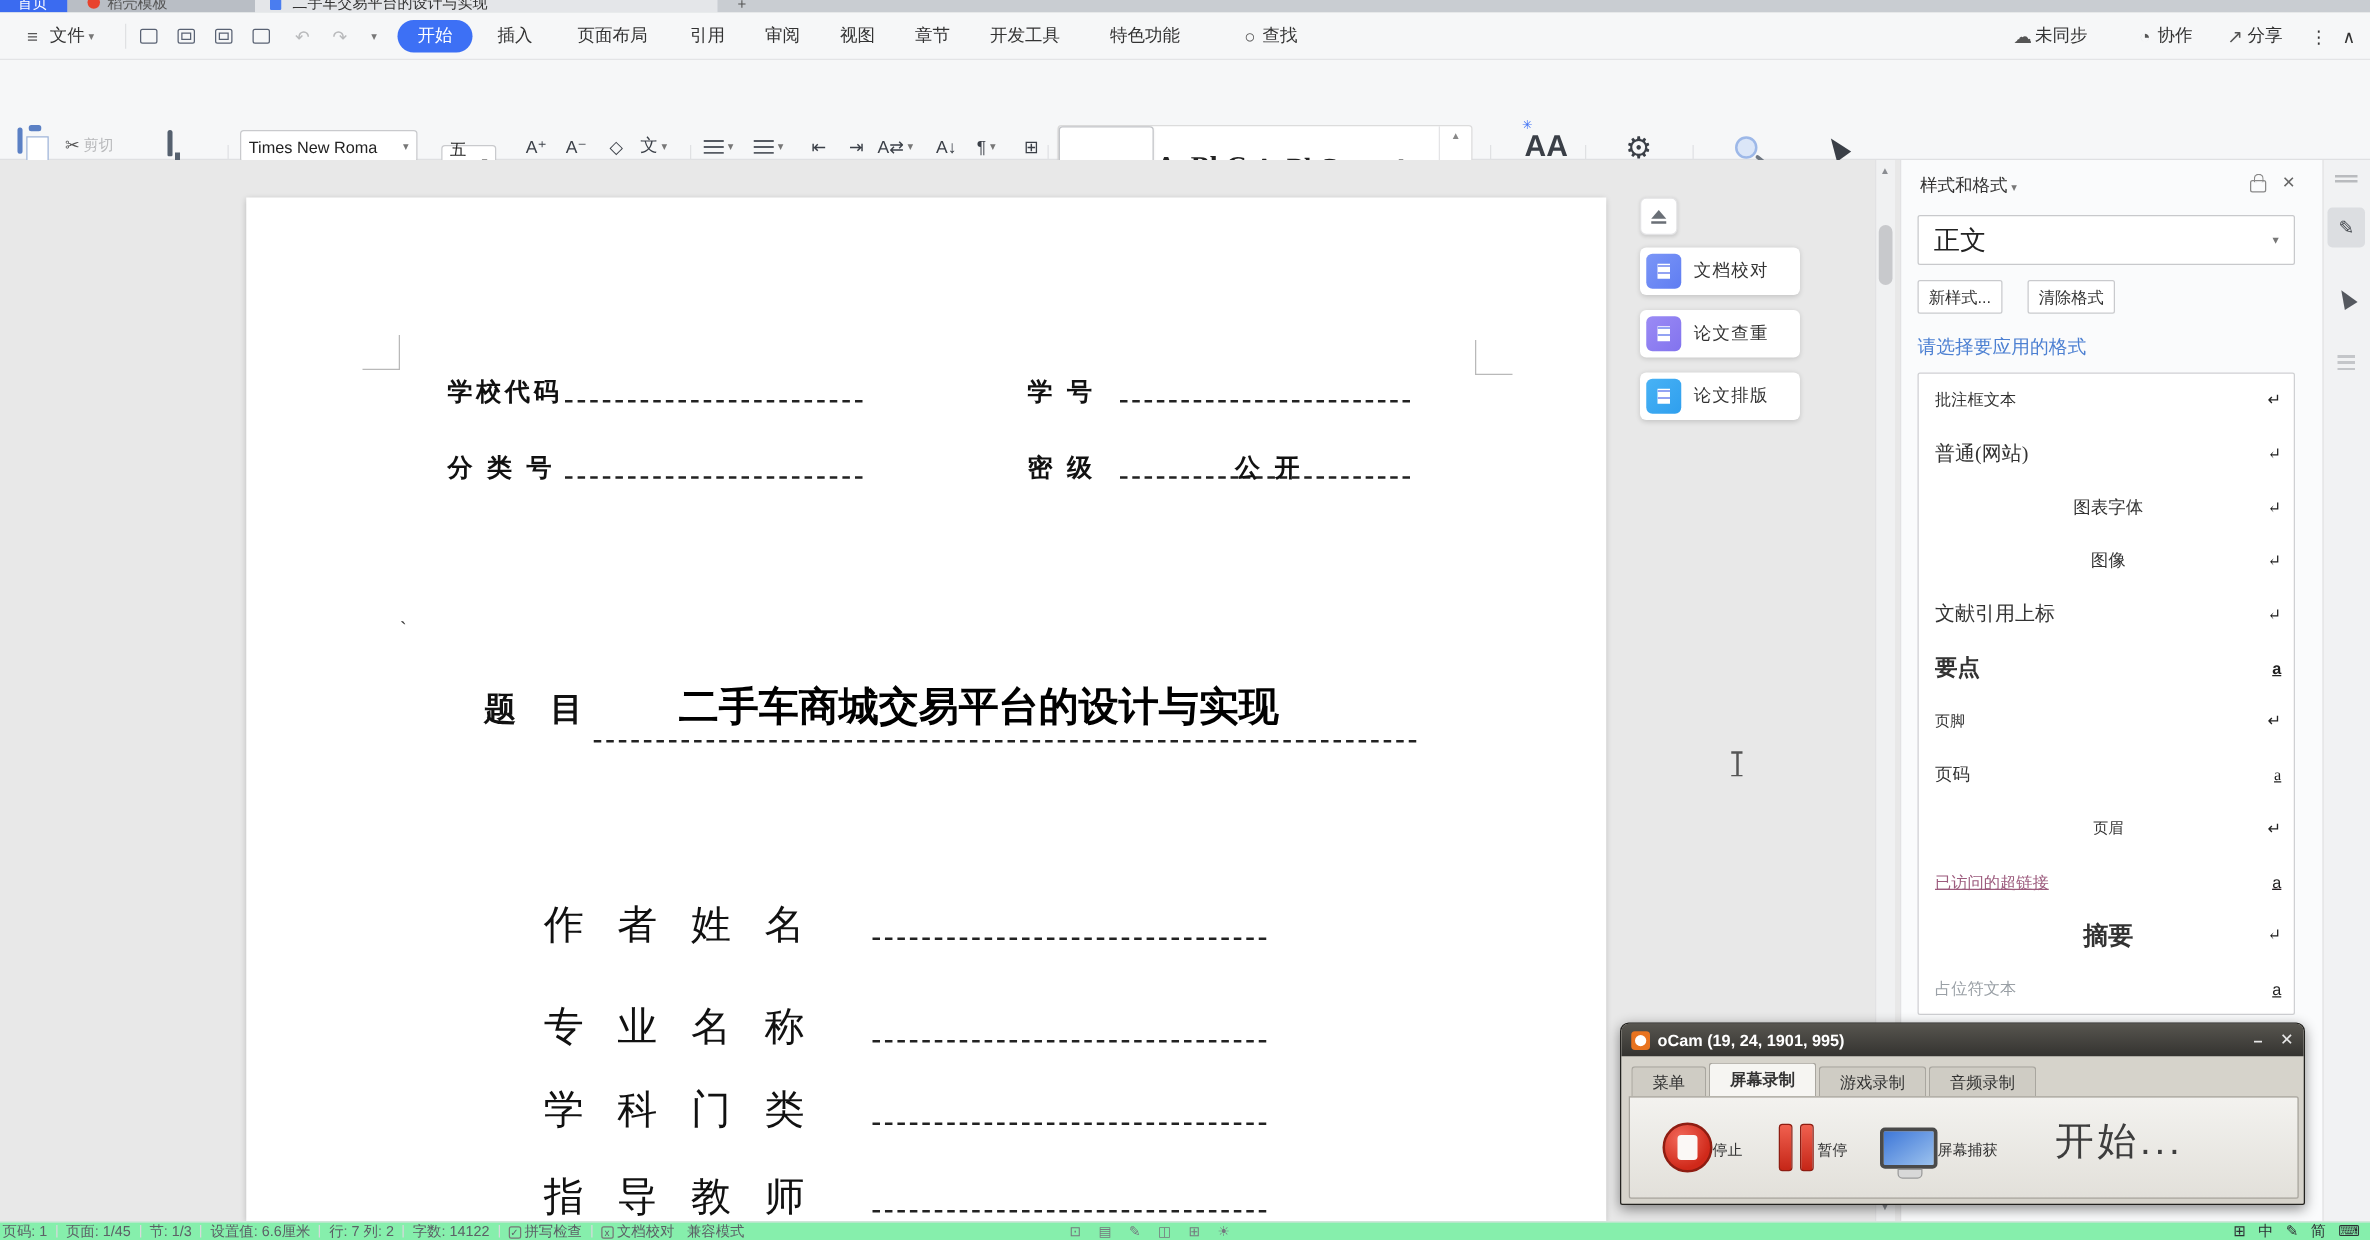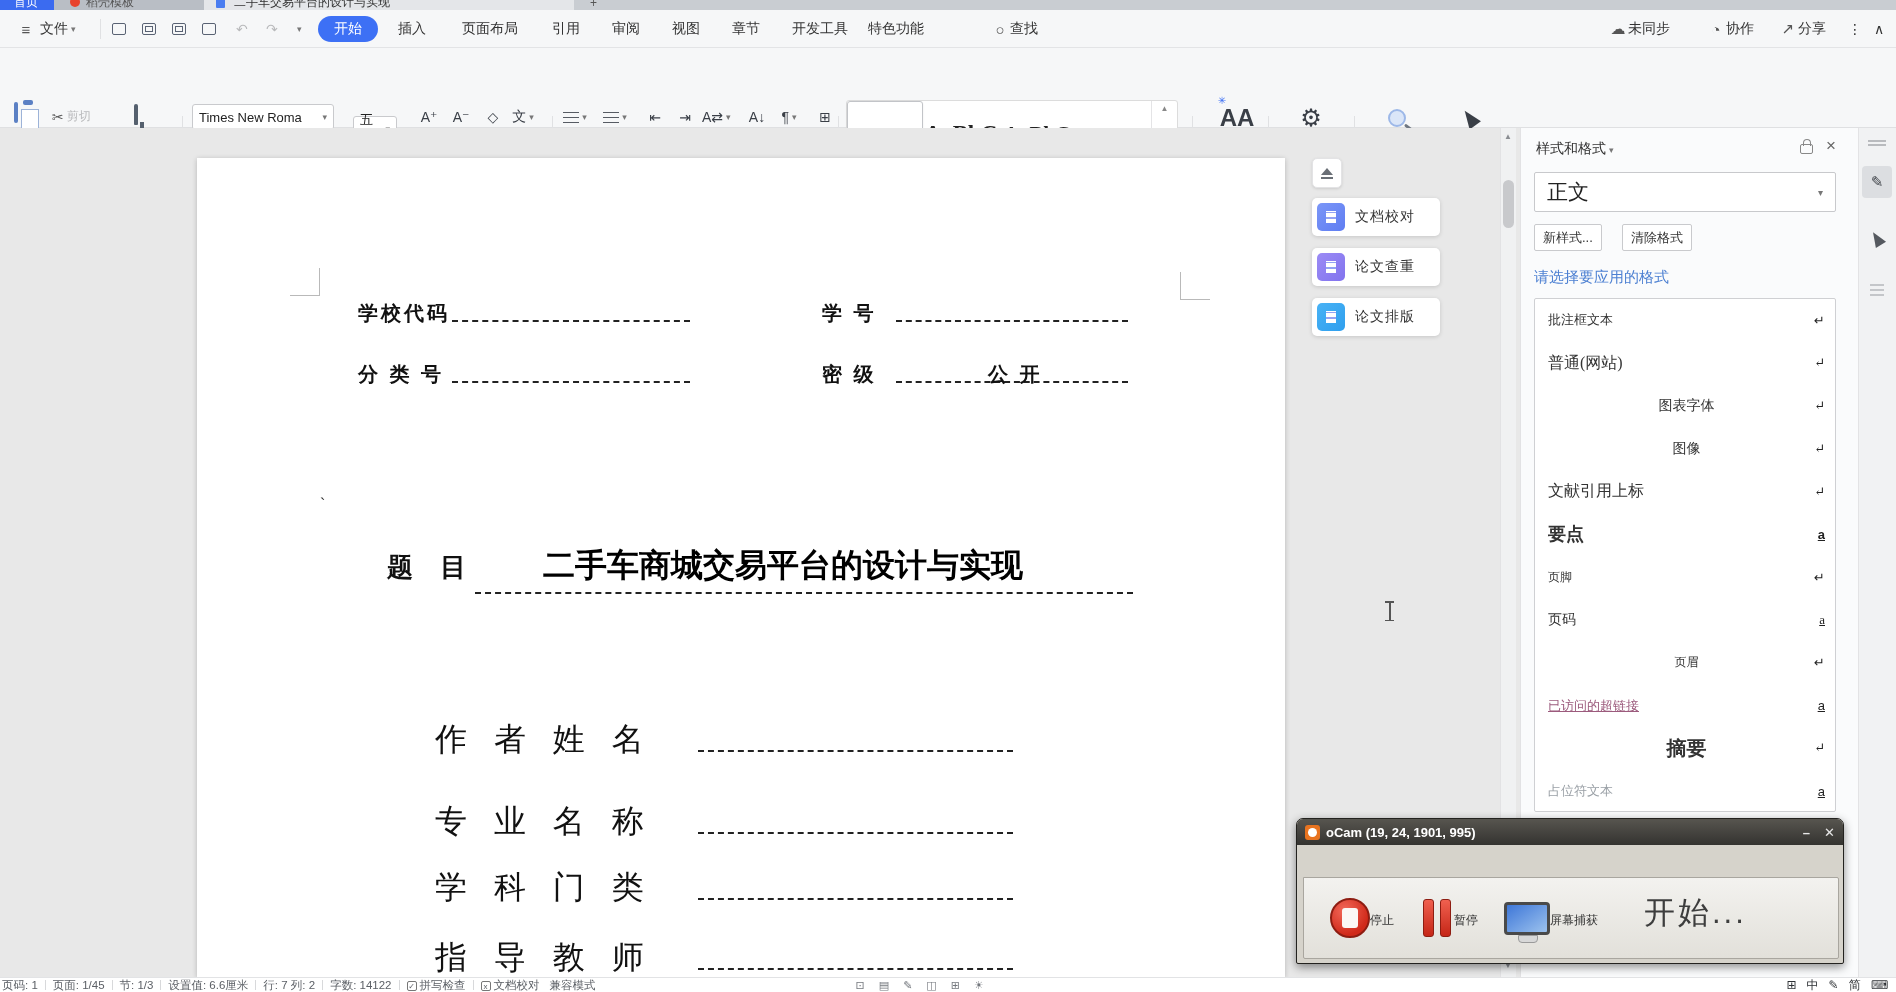--- a/index.html
+++ b/index.html
@@ -143,21 +143,21 @@
   .obtn .olabel { font-size:12px; color:#333; margin-top:4px; }
   .stopc { width:40px; height:40px; border-radius:50%; background:radial-gradient(circle at 35% 30%, #f2695a, #d0291a 70%); border:2px solid #8e1d12; display:flex; align-items:center; justify-content:center; }
   .stopc i { width:16px; height:20px; background:#fbf8f6; border-radius:3px; }
   .pausebars { width:34px; height:40px; display:flex; justify-content:center; gap:6px; align-items:center; }
   .pausebars i { width:11px; height:38px; background:linear-gradient(#f0604f,#c52617); border-radius:3px; border:1px solid #8e1d12; }
   .monitor { width:46px; height:33px; background:linear-gradient(145deg,#3e77d8,#9cc2ee); border:3px solid #4a4a4a; border-radius:4px; position:relative; }
   .monitor:after { content:""; position:absolute; left:11px; top:30px; width:18px; height:6px; background:#d8d8d8; border:1px solid #9a9a9a; border-radius:0 0 4px 4px; }
   #ocam-start { font-size:31px; color:#3d3d3d; letter-spacing:3px; margin-left:46px; margin-top:-10px; }
 
   
-  #statusbar { left:0; top:977px; width:1896px; height:15px; background:#ffffff; border-top:1px solid #e2e3e5; display:flex; align-items:center; font-size:11.5px; color:#5c6066; }
+  #statusbar { left:0; top:977px; width:1896px; height:15px; background:#86efac; border-top:1px solid #e2e3e5; display:flex; align-items:center; font-size:11.5px; color:#5c6066; }
   .ssep { width:1px; height:10px; background:#d8d9db; margin:0 7px; }
   .sitem-s { white-space:nowrap; }
   .chk { display:inline-block; width:10px; height:10px; border:1px solid #777; border-radius:2px; font-size:8px; line-height:9px; text-align:center; margin-right:3px; }
   #sb-icons-a { margin-left:260px; display:flex; gap:14px; color:#74787e; font-size:11px; }
   #sb-icons-b { margin-left:auto; margin-right:8px; display:flex; gap:10px; color:#2e3135; font-size:12px; align-items:center; }
 </style>
 </head>
 <body>
 
 <div id="tabstrip" class="abs">
@@ -217,21 +217,21 @@
     </div>
   <div class="mitem" style="left:672px;">
       <span>视图</span>
     </div>
   <div class="mitem" style="left:732px;">
       <span>章节</span>
     </div>
   <div class="mitem" style="left:792px;">
       <span>开发工具</span>
     </div>
-  <div class="mitem" style="left:868px;">
+  <div class="mitem" style="left:888px;">
       <span>特色功能</span>
     </div>
   <div class="mitem" style="left:990px;">
       <span class="qicon">○</span>
       <span>查找</span>
     </div>
 
   <div class="mitem" style="left:1608px;">
       <span class="qicon">☁</span>
       <span>未同步</span>
@@ -546,20 +546,34 @@
 <div class="stripbtn" style="top:274px;">
     <span class="slider-ic"></span>
   </div>
 
 <div id="ocam" class="abs">
   <div id="ocam-titlebar">
     <span id="ocam-icon"></span>
     <span id="ocam-title">oCam (19, 24, 1901, 995)</span>
     <span id="ocam-min" style="margin-left:auto;">–</span>
     <span id="ocam-close">✕</span>
+  </div>
+  <div class="otabs">
+    <div class="otab">
+        <span>菜单</span>
+      </div>
+    <div class="otab active">
+        <span>屏幕录制</span>
+      </div>
+    <div class="otab">
+        <span>游戏录制</span>
+      </div>
+    <div class="otab">
+        <span>音频录制</span>
+      </div>
   </div>
   <div id="ocam-body">
     <div class="obtn">
       <span class="stopc">
           <i></i>
         </span>
       <span class="olabel">停止</span>
     </div>
     <div class="obtn">
       <span class="pausebars">

